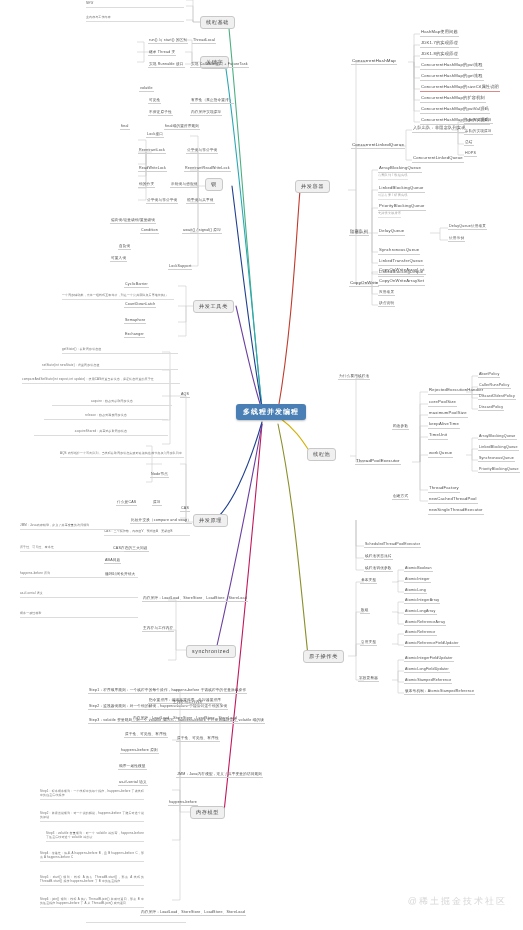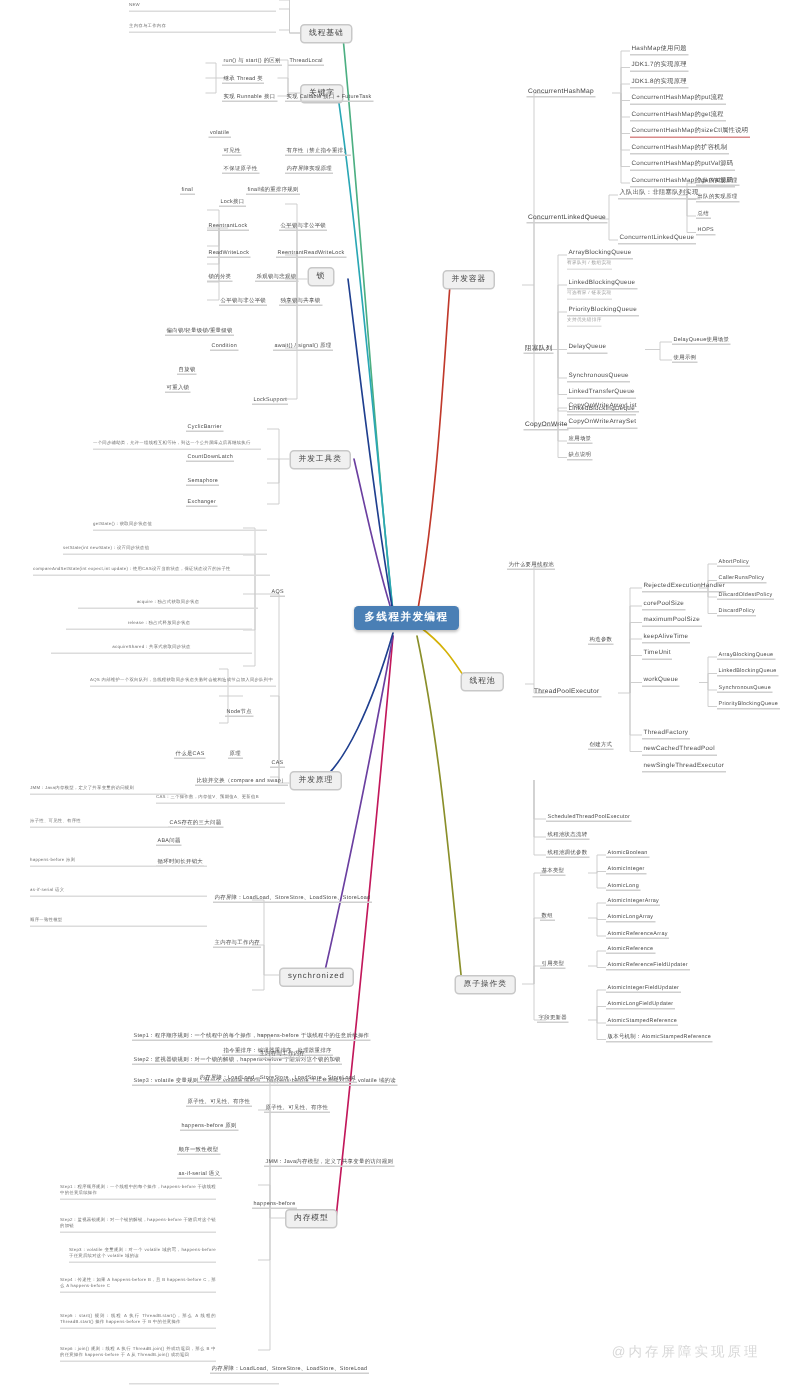--- a/index.html
+++ b/index.html
@@ -414,14 +414,14 @@
   <div class="node note blur2" style="left:40px;top:790px;width:104px;">Step1：程序顺序规则：一个线程中的每个操作，happens-before 于该线程中的任意后续操作</div>
   <div class="node note blur2" style="left:40px;top:812px;width:104px;">Step2：监视器锁规则：对一个锁的解锁，happens-before 于随后对这个锁的加锁</div>
   <div class="node note blur2" style="left:46px;top:832px;width:98px;">Step3：volatile 变量规则：对一个 volatile 域的写，happens-before 于任意后续对这个 volatile 域的读</div>
   <div class="node note blur2" style="left:40px;top:852px;width:104px;">Step4：传递性：如果 A happens-before B，且 B happens-before C，那么 A happens-before C</div>
   <div class="node note blur2" style="left:40px;top:876px;width:104px;">Step5：start() 规则：线程 A 执行 ThreadB.start()，那么 A 线程的 ThreadB.start() 操作 happens-before 于 B 中的任意操作</div>
   <div class="node note blur2" style="left:40px;top:898px;width:104px;">Step6：join() 规则：线程 A 执行 ThreadB.join() 并成功返回，那么 B 中的任意操作 happens-before 于 A 从 ThreadB.join() 成功返回</div>
 
   <div class="node leaf small blur" style="left:140px;top:910px;">内存屏障：LoadLoad、StoreStore、LoadStore、StoreLoad</div>
   <div class="node note blur2" style="left:86px;top:920px;width:100px;"></div>
 
-  <div class="watermark">@内存屏障实现原理</div>
+  <div class="watermark">@稀土掘金技术社区</div>
 </div>
 
 </body></html>

